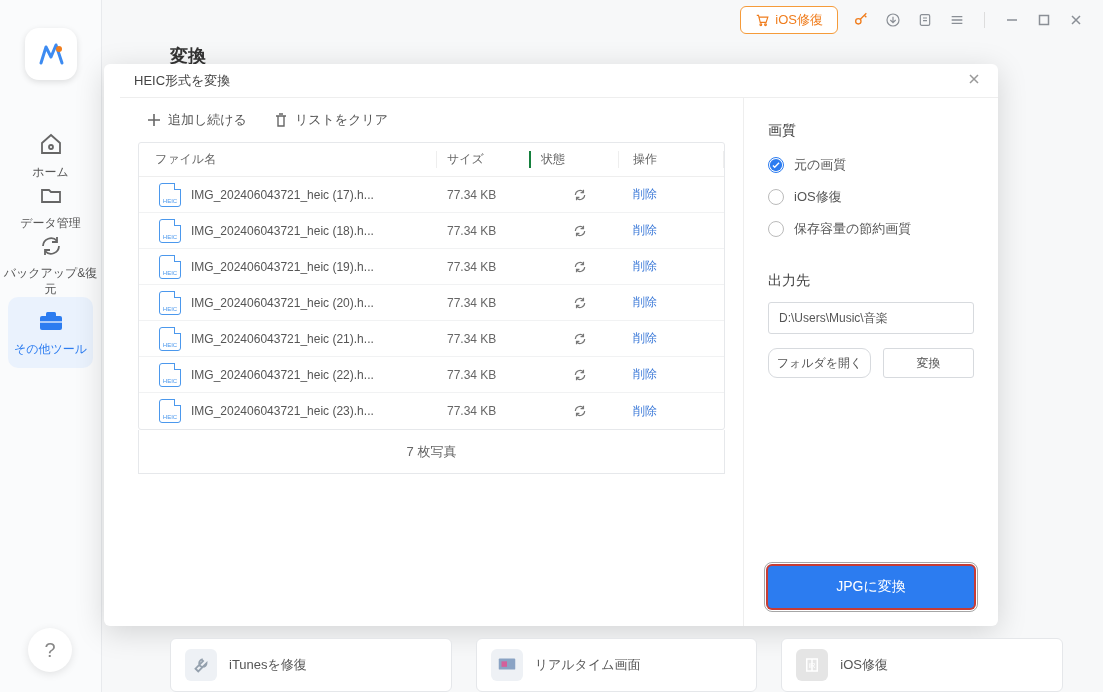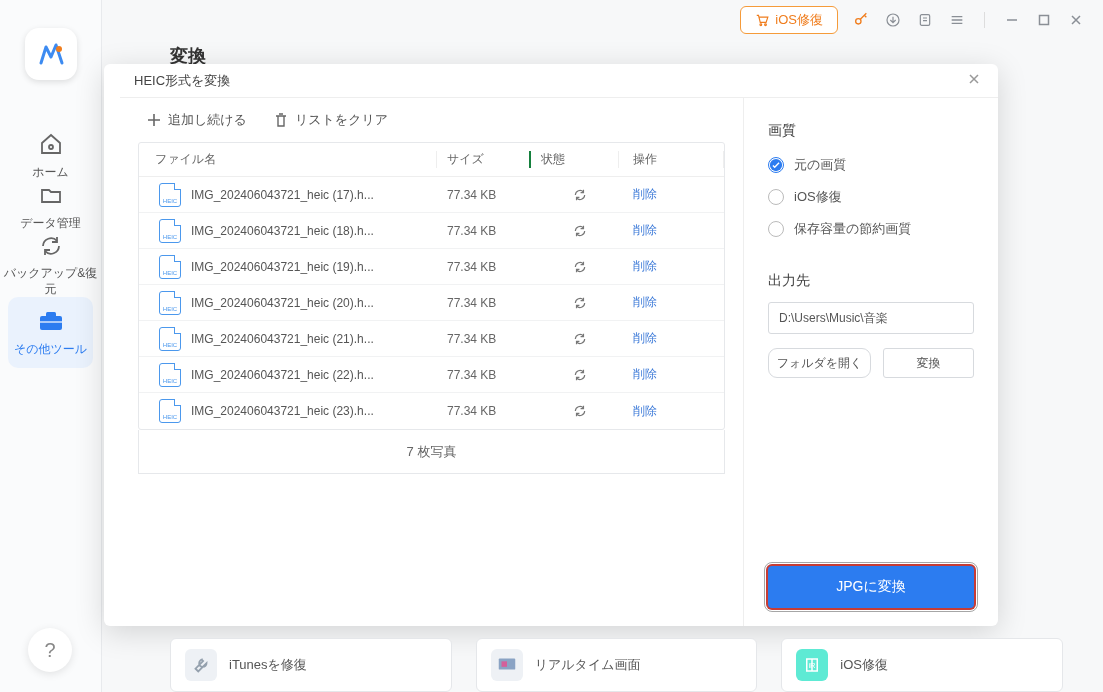--- a/index.html
+++ b/index.html
@@ -366,21 +366,21 @@
   <div class="tile">
     <span class="tile-ico">
         <svg width="22" height="22" viewBox="0 0 24 24">
           <rect x="3" y="5" width="18" height="12" rx="1" fill="#8aa3c4"></rect>
           <rect x="6" y="8" width="6" height="6" fill="#d45f9a"></rect>
         </svg>
       </span>
     <span>リアルタイム画面</span>
   </div>
   <div class="tile">
-    <span class="tile-ico" style="background:#5eead4;">
+    <span class="tile-ico" style="background:#e5e5e5;">
         <svg width="18" height="18" viewBox="0 0 24 24" fill="#fff">
           <path d="M5 4h14v16H5z M12 4v16" stroke="#fff" stroke-width="2" fill="none"></path>
           <text x="12" y="16" font-size="10" fill="#fff" text-anchor="middle">iR</text>
         </svg>
       </span>
     <span>iOS修復</span>
   </div>
 </div>
 
 </body></html>

